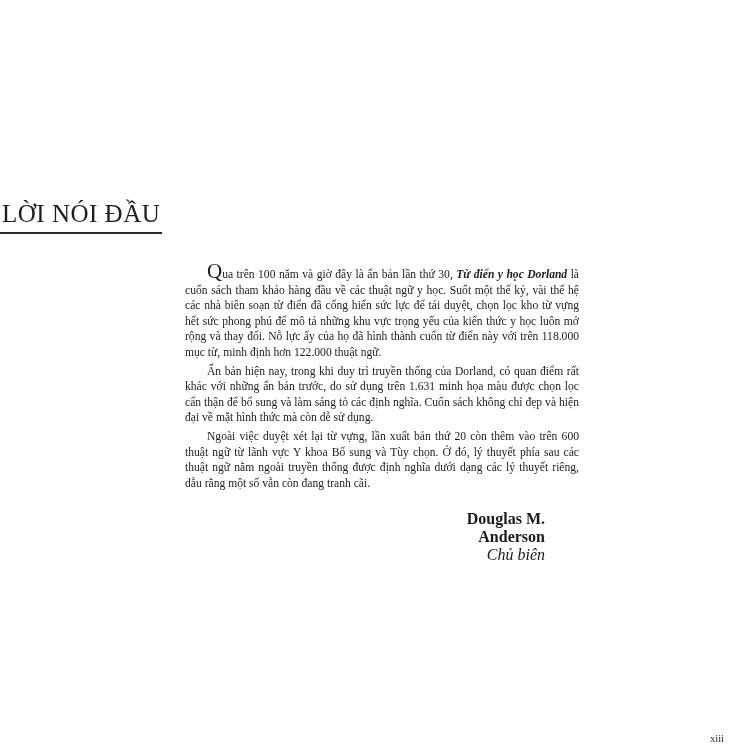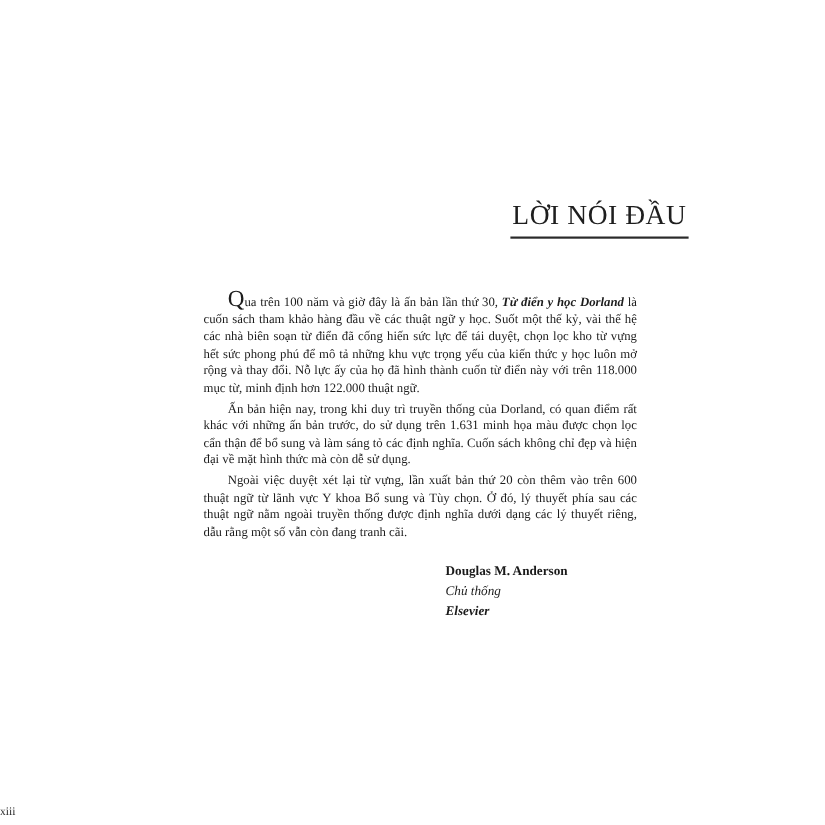--- a/index.html
+++ b/index.html
@@ -16,24 +16,24 @@
       color: #1a1a1a;
     }
     .page {
       position: absolute;
       left: 0; top: 0;
       width: 750px; height: 750px;
       background: #ffffff;
     }
     .title-wrap {
       position: absolute;
-      top: 166px;
+      top: 183px;
       left: 0;
       width: 626px;
-      text-align: right;
+      text-align: left;
     }
     .title {
       display: inline-block;
       font-size: 25px;
       letter-spacing: 0.5px;
       font-weight: normal;
       color: #1e1e1e;
       padding: 0 2px 4px 2px;
       border-bottom: 2px solid #2a2a2a;
       line-height: 28px;
@@ -60,43 +60,43 @@
       line-height: 14px;
     }
     .para em {
       font-weight: bold;
     }
     .signature {
       position: absolute;
       left: 405px;
       top: 510px;
       width: 140px;
-      text-align: left;
-      font-size: 12px;
+      text-align: right;
+      font-size: 16px;
       line-height: 18px;
     }
     .sig-name {
       font-weight: bold;
       display: block;
     }
     .sig-role {
       font-style: italic;
       display: block;
     }
     .sig-publisher {
       font-style: italic;
       font-weight: bold;
       display: block;
     }
     .page-number {
       position: absolute;
       left: 0;
       width: 724px;
       top: 733px;
-      text-align: left;
+      text-align: right;
       font-size: 10.5px;
       color: #2a2a2a;
     }
   </style>
 </head>
 <body>
 
 <div class="page">
 
   <div class="title-wrap">
@@ -104,18 +104,17 @@
   </div>
 
   <div class="body-text">
     <p class="para first"><span class="dropcap">Q</span><span>ua trên 100 năm và giờ đây là ấn bản lần thứ 30, </span><em>Từ điển y học Dorland</em><span> là cuốn sách tham khảo hàng đầu về các thuật ngữ y học. Suốt một thế kỷ, vài thế hệ các nhà biên soạn từ điển đã cống hiến sức lực để tái duyệt, chọn lọc kho từ vựng hết sức phong phú để mô tả những khu vực trọng yếu của kiến thức y học luôn mở rộng và thay đổi. Nỗ lực ấy của họ đã hình thành cuốn từ điển này với trên 118.000 mục từ, minh định hơn 122.000 thuật ngữ.</span></p>
     <p class="para">Ấn bản hiện nay, trong khi duy trì truyền thống của Dorland, có quan điểm rất khác với những ấn bản trước, do sử dụng trên 1.631 minh họa màu được chọn lọc cẩn thận để bổ sung và làm sáng tỏ các định nghĩa. Cuốn sách không chỉ đẹp và hiện đại về mặt hình thức mà còn dễ sử dụng.</p>
     <p class="para">Ngoài việc duyệt xét lại từ vựng, lần xuất bản thứ 20 còn thêm vào trên 600 thuật ngữ từ lãnh vực Y khoa Bổ sung và Tùy chọn. Ở đó, lý thuyết phía sau các thuật ngữ nằm ngoài truyền thống được định nghĩa dưới dạng các lý thuyết riêng, dẫu rằng một số vẫn còn đang tranh cãi.</p>
   </div>
 
   <div class="signature">
     <span class="sig-name">Douglas M. Anderson</span>
-    <span class="sig-role">Chủ thống</span>
-    <span class="sig-publisher">Elsevier</span>
+    <span class="sig-role">Chủ biên</span>
   </div>
 
   <div class="page-number">xiii</div>
 </div>
 
 </body></html>

